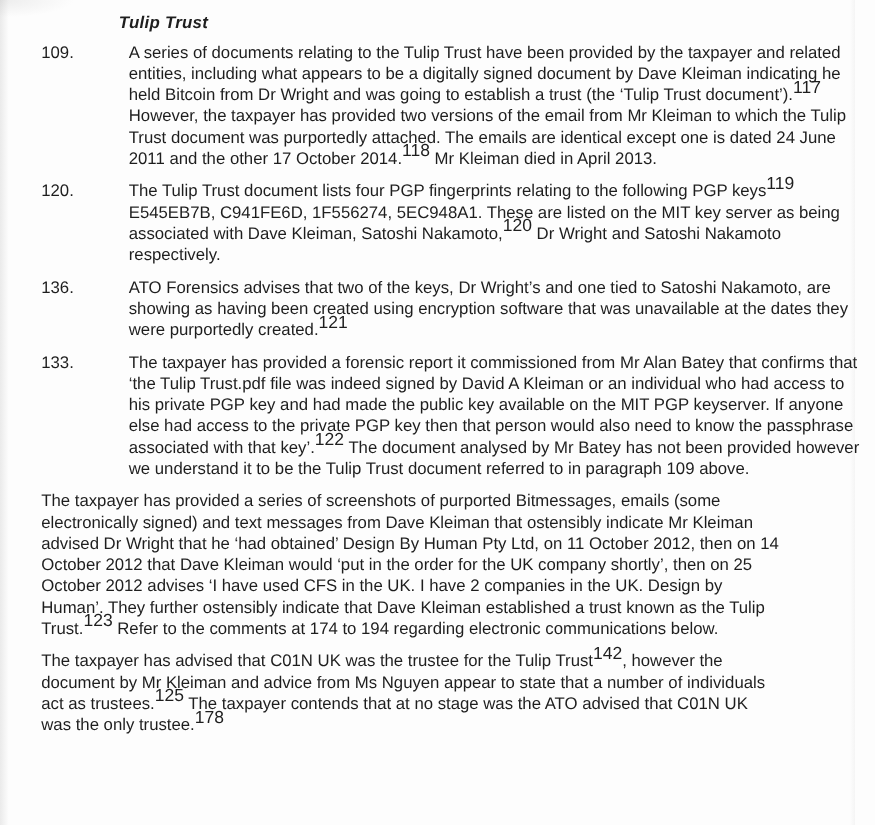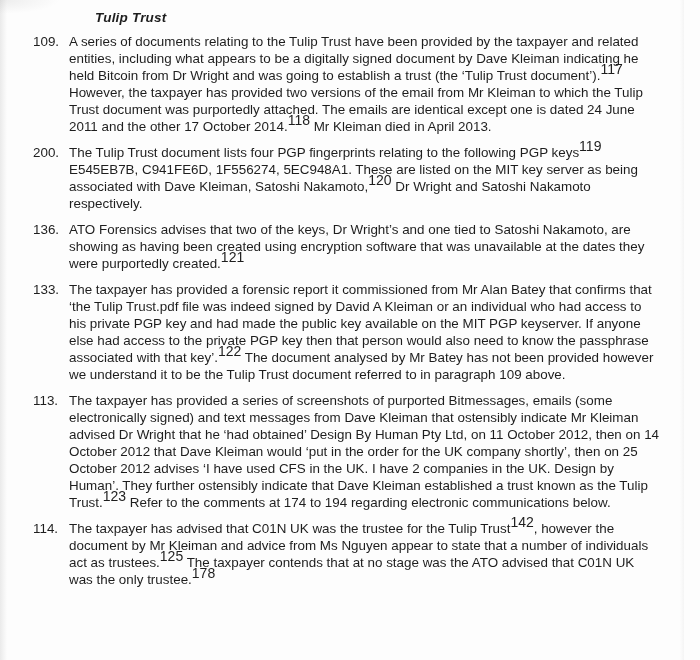--- a/index.html
+++ b/index.html
@@ -28,20 +28,21 @@
     font-weight: bold;
     font-style: italic;
     margin: 0 0 7px 95px;
     letter-spacing: 0.2px;
   }
   .para {
     display: flex;
     margin: 0 0 9px 33px;
     font-size: 13.4px;
     line-height: 17px;
+    gap: 34px;
   }
   .para-num {
     flex: 0 0 36px;
   }
   .para-body {
     flex: 0 0 591px;
     max-width: 591px;
   }
   sup.fn {
     font-size: 14px;
@@ -78,40 +79,38 @@
 
 <div class="page">
   <div class="heading">Tulip Trust</div>
   <div id="paragraphs">
   <div class="para">
     <div class="para-num">109.</div>
     <div class="para-body">A series of documents relating to the Tulip Trust have been provided by the taxpayer and related entities, including what appears to be a digitally signed document by Dave Kleiman indicating he held Bitcoin from Dr Wright and was going to establish a trust (the ‘Tulip Trust document’).<sup class="fn">117</sup> However, the taxpayer has provided two versions of the email from Mr Kleiman to which the Tulip Trust document was purportedly attached. The emails are identical except one is dated 24 June 2011 and the other 17 October 2014.<sup class="fn">118</sup> Mr Kleiman died in April 2013.</div>
   </div>
 
   <div class="para">
-    <div class="para-num">200.</div>
+    <div class="para-num">120.</div>
     <div class="para-body">The Tulip Trust document lists four PGP fingerprints relating to the following PGP keys<sup class="fn">119</sup> E545EB7B, C941FE6D, 1F556274, 5EC948A1. These are listed on the MIT key server as being associated with Dave Kleiman, Satoshi Nakamoto,<sup class="fn">120</sup> Dr Wright and Satoshi Nakamoto respectively.</div>
   </div>
 
   <div class="para">
     <div class="para-num">136.</div>
     <div class="para-body">ATO Forensics advises that two of the keys, Dr Wright’s and one tied to Satoshi Nakamoto, are showing as having been created using encryption software that was unavailable at the dates they were purportedly created.<sup class="fn">121</sup></div>
   </div>
 
   <div class="para">
     <div class="para-num">133.</div>
     <div class="para-body">The taxpayer has provided a forensic report it commissioned from Mr Alan Batey that confirms that ‘the Tulip Trust.pdf file was indeed signed by David A Kleiman or an individual who had access to his private PGP key and had made the public key available on the MIT PGP keyserver. If anyone else had access to the private PGP key then that person would also need to know the passphrase associated with that key’.<sup class="fn">122</sup> The document analysed by Mr Batey has not been provided however we understand it to be the Tulip Trust document referred to in paragraph 109 above.</div>
   </div>
 
   <div class="para">
-    <div class="para-num">113.</div>
     <div class="para-body">The taxpayer has provided a series of screenshots of purported Bitmessages, emails (some electronically signed) and text messages from Dave Kleiman that ostensibly indicate Mr Kleiman advised Dr Wright that he ‘had obtained’ Design By Human Pty Ltd, on 11 October 2012, then on 14 October 2012 that Dave Kleiman would ‘put in the order for the UK company shortly’, then on 25 October 2012 advises ‘I have used CFS in the UK. I have 2 companies in the UK. Design by Human’. They further ostensibly indicate that Dave Kleiman established a trust known as the Tulip Trust.<sup class="fn">123</sup> Refer to the comments at 174 to 194 regarding electronic communications below.</div>
   </div>
 
   <div class="para">
-    <div class="para-num">114.</div>
     <div class="para-body">The taxpayer has advised that C01N UK was the trustee for the Tulip Trust<sup class="fn">142</sup>, however the document by Mr Kleiman and advice from Ms Nguyen appear to state that a number of individuals act as trustees.<sup class="fn">125</sup> The taxpayer contends that at no stage was the ATO advised that C01N UK was the only trustee.<sup class="fn">178</sup></div>
   </div>
 </div>
   <div class="scan-edge-left"></div>
   <div class="scan-edge-right"></div>
   <div class="scan-smudge-topleft"></div>
 </div>
 
 </body></html>

